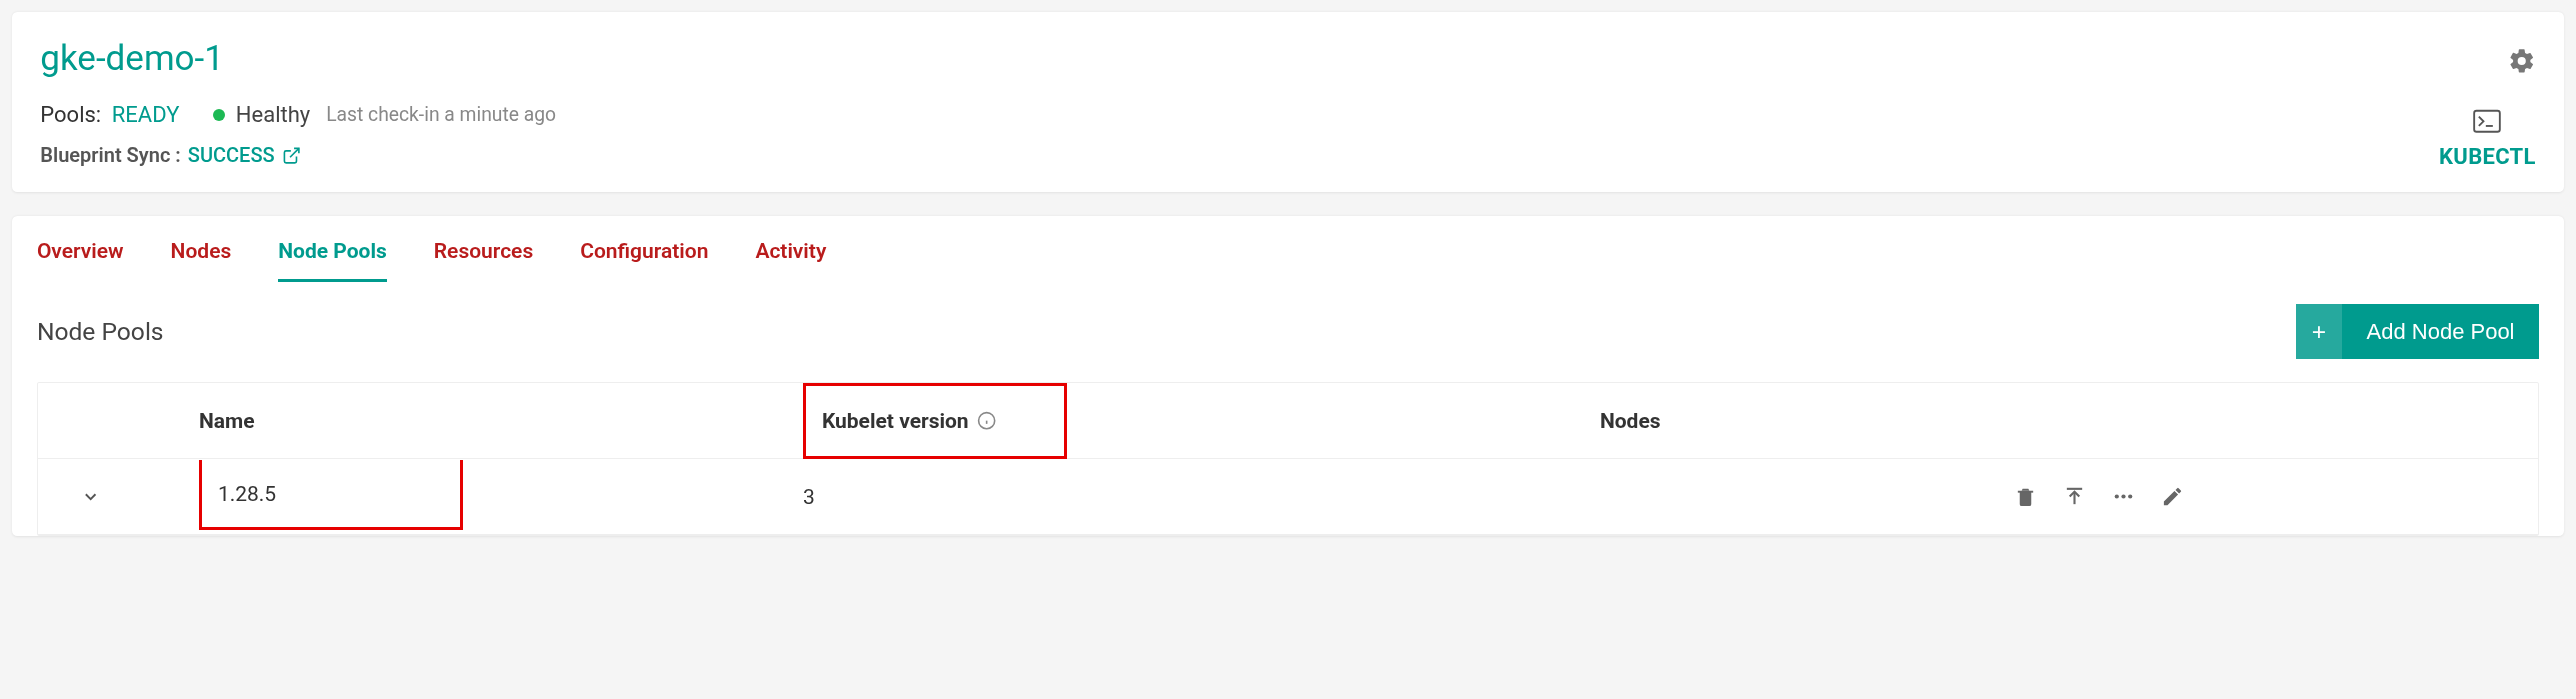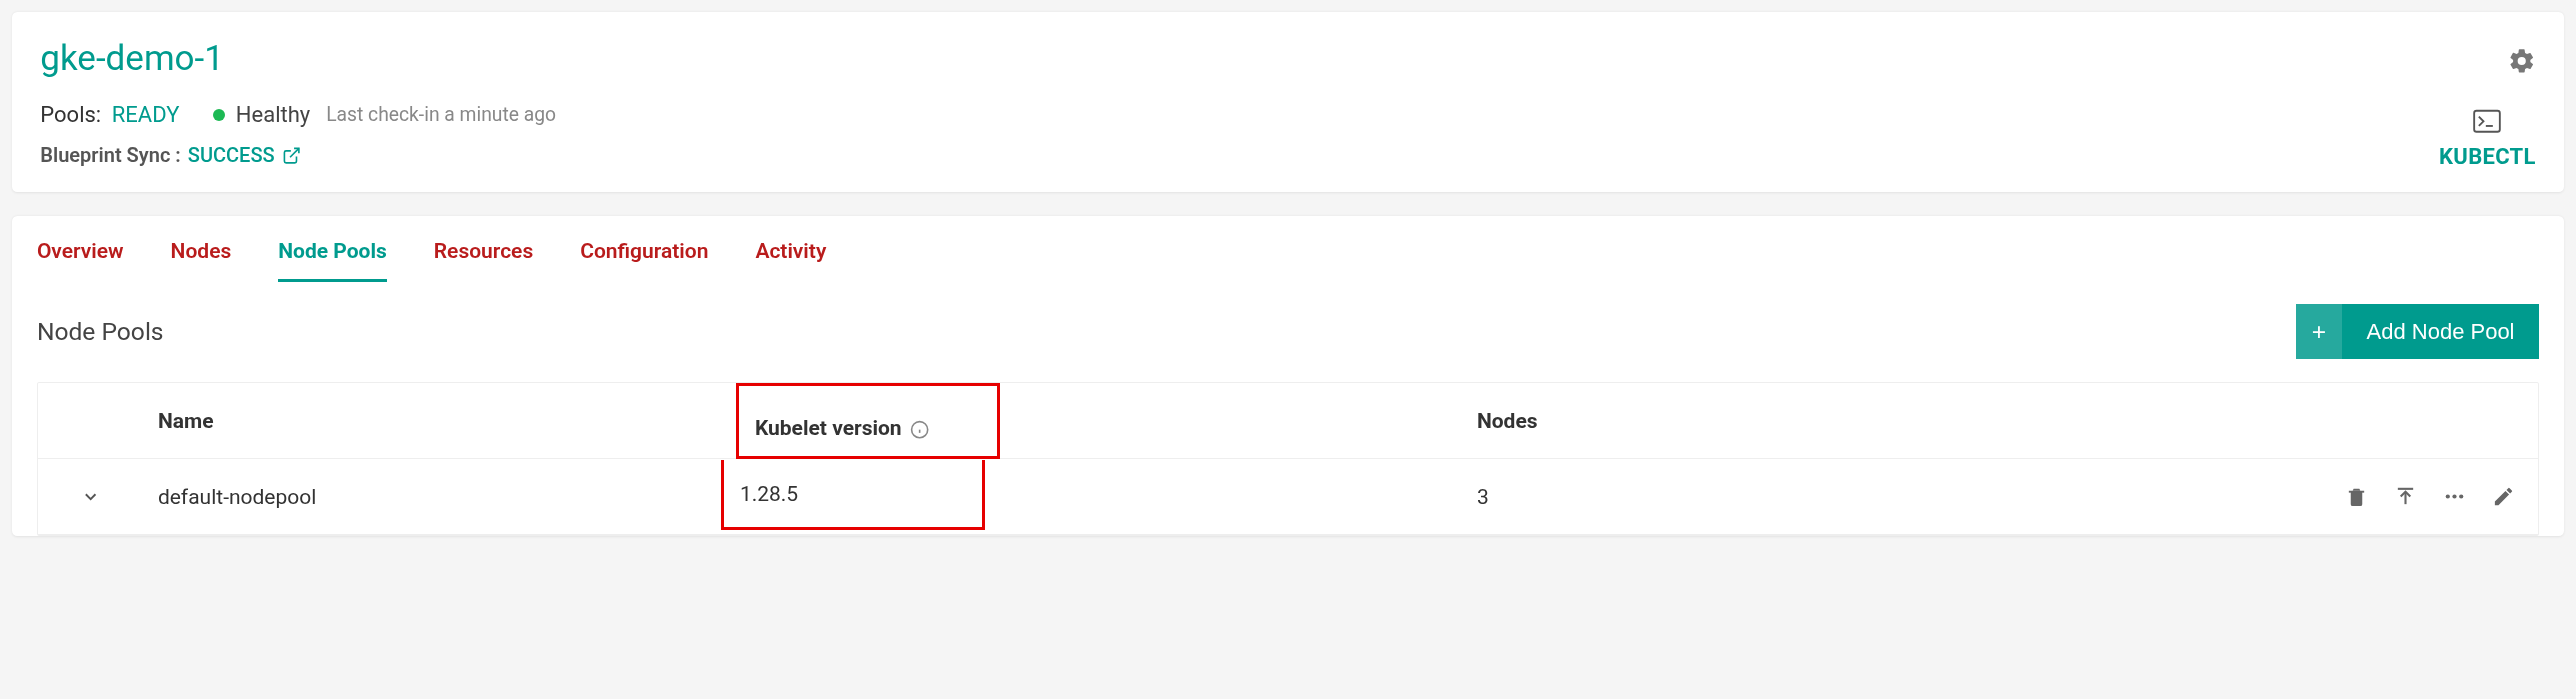--- a/index.html
+++ b/index.html
@@ -136,33 +136,34 @@
       margin: 14px 24.6px 14px 24.6px;
       border: 0.9px solid #eee;
       border-radius: 1.8px;
     }
     .thead, .trow {
       display: grid;
       grid-template-columns: 106px 563px 756px 1fr 290px;
       align-items: center;
       min-height: 76px;
       border-bottom: 0.9px solid #eee;
+      gap: 41px;
     }
     .thead { font-weight: 700; font-size: 21px; color:#333; }
     .trow { font-size: 21px; color:#333; }
     .th, .td { padding: 0 14px; }
     .expand-cell { display:flex; justify-content:center; }
     .info-ico { color:#888; width:19.3px; height:19.3px; margin-left:8.8px; vertical-align:middle;}
 
     .kv-header-highlight {
       border: 3.5px solid #e60000;
       padding: 16px 16px;
-      margin: -16px 15px;
+      margin: -16px 0;
       display: inline-flex;
-      align-items: flex-end;
+      align-items: center;
       width: 264px;
       height: 76px;
     }
     .kv-cell-highlight {
       border: 3.5px solid #e60000;
       border-top: none;
       padding: 16px 16px;
       margin-top: -3.5px;
       display:inline-flex; align-items:center;
       width: 264px;
@@ -257,21 +258,20 @@
     </div>
 
     <div class="trow">
       <div class="td expand-cell">
         <span>
           <svg width="19.3" height="19.3" viewBox="0 0 24 24" fill="none" stroke="#555" stroke-width="2.4">
             <polyline points="6 9 12 15 18 9"></polyline>
           </svg>
         </span>
       </div>
-      <div class="td">default-nodepool</div>
       <div class="td">
         <span class="kv-cell-highlight">
           <span>1.28.5</span>
         </span>
       </div>
       <div class="td">3</div>
       <div class="td actions">
         <span>
           <svg width="23" height="23" viewBox="0 0 24 24" fill="#666">
               <path d="M6 7h12v13a2 2 0 0 1-2 2H8a2 2 0 0 1-2-2zM9 4h6l1 2H8z"></path>

